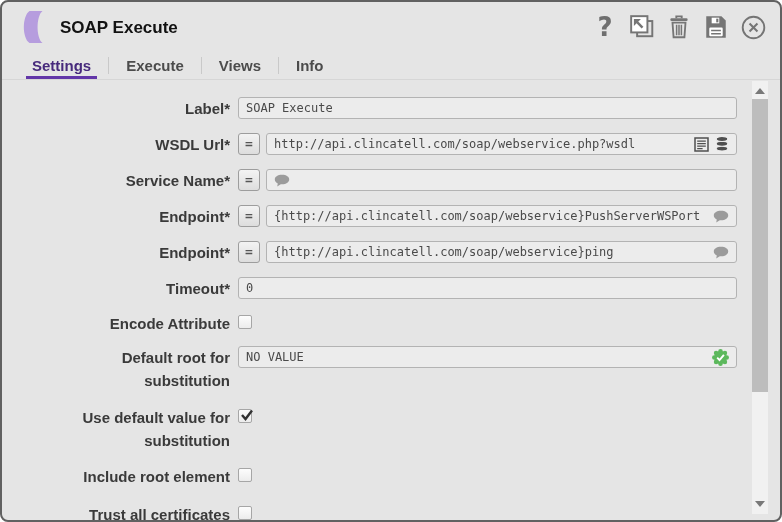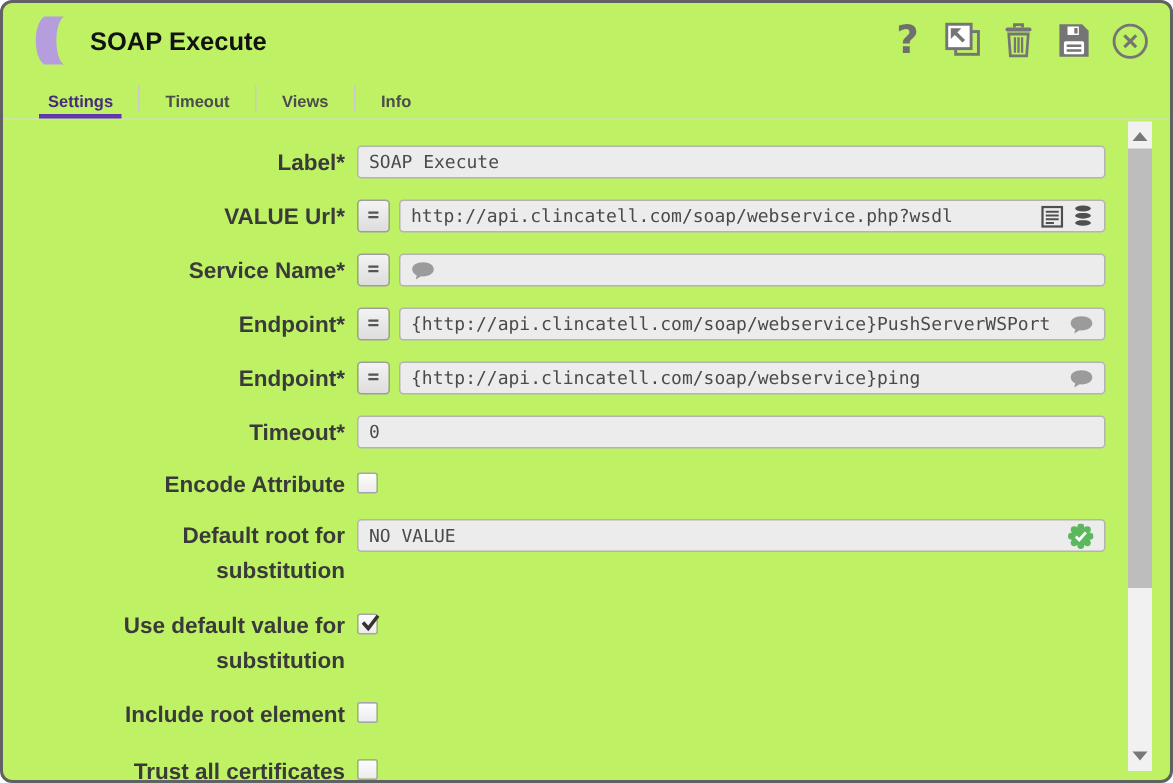--- a/index.html
+++ b/index.html
@@ -1,32 +1,32 @@
 <!DOCTYPE html>
 <html><head>
 <meta charset="utf-8">
 <style>
   html,body{margin:0;padding:0;background:#fff;}
   .stage{position:relative;width:782px;height:522px;overflow:hidden;}
   .window{
     position:absolute;inset:0;
-    border:2px solid #616161;border-radius:8px;background:#bef264;
+    border:2px solid #616161;border-radius:8px;background:#e5e5e5;
     overflow:hidden;box-sizing:border-box;
     font-family:"Liberation Sans",sans-serif;
   }
   
   .app-icon{position:absolute;left:16px;top:8px;width:34px;height:34px;}
   .win-title{position:absolute;left:58px;top:16px;font-size:17px;font-weight:bold;color:#121212;}
   .hicons{position:absolute;top:11px;right:13px;display:flex;gap:9px;align-items:center;}
   .hicon{width:28px;height:28px;display:flex;align-items:center;justify-content:center;cursor:pointer;}
   .help-glyph{font-size:26px;font-weight:bold;color:#6f6f6f;font-family:"DejaVu Sans",sans-serif;line-height:1;}
   
   .tabs{position:absolute;left:0;right:0;top:50px;height:28px;padding-left:24px;
         display:flex;align-items:flex-end;border-bottom:1px solid #d6d6d6;box-sizing:border-box;}
-  .tab{font-size:11px;font-weight:bold;color:#4c4c4c;padding:0 6px 5px;cursor:pointer;white-space:nowrap;}
+  .tab{font-size:15px;font-weight:bold;color:#4c4c4c;padding:0 6px 5px;cursor:pointer;white-space:nowrap;}
   .tab.active{color:#472a7c;padding-bottom:2px;border-bottom:3px solid #6236a8;}
   .tabsep{width:1px;height:17px;background:#c9c9c9;margin:0 11px 5px;}
   
   .row{position:absolute;left:0;width:735px;display:flex;align-items:flex-start;}
   .rlabel{width:228px;box-sizing:border-box;padding-left:40px;text-align:right;
           font-weight:bold;font-size:15px;color:#3a3a3a;line-height:23px;flex:none;}
   .rfield{flex:1;margin-left:8px;display:flex;gap:6px;align-items:flex-start;min-width:0;}
   .op{width:22px;height:22px;border:1px solid #9d9d9d;border-radius:3px;
       background:linear-gradient(#f3f3f3,#ddd);
       font:bold 13px/20px "DejaVu Sans Mono",monospace;text-align:center;color:#555;
@@ -99,38 +99,38 @@
         <circle cx="13" cy="13" r="10.4"></circle>
         <line x1="9.2" y1="9.2" x2="16.8" y2="16.8" stroke-width="2"></line>
         <line x1="16.8" y1="9.2" x2="9.2" y2="16.8" stroke-width="2"></line>
       </svg>
     </div>
   </div>
 
   <div class="tabs">
     <div class="tab active">Settings</div>
     <div class="tabsep"></div>
-    <div class="tab">Timeout</div>
+    <div class="tab">Execute</div>
     <div class="tabsep"></div>
     <div class="tab">Views</div>
     <div class="tabsep"></div>
     <div class="tab">Info</div>
   </div>
 
   <div class="row r0">
     <div class="rlabel">Label*</div>
     <div class="rfield">
       <div class="tbox">
         <input value="SOAP Execute" style="">
       </div>
     </div>
   </div>
 
   <div class="row r1">
-    <div class="rlabel">VALUE Url*</div>
+    <div class="rlabel">WSDL Url*</div>
     <div class="rfield">
       <button class="op">=</button>
       <div class="tbox">
         <input value="http://api.clincatell.com/soap/webservice.php?wsdl" style="">
         <span class="ficon">
           <svg width="15" height="15" viewBox="0 0 15 15" fill="none" stroke="#4f4f4f" stroke-width="1.5">
             <rect x="1" y="1" width="13" height="13"></rect>
             <line x1="3.2" y1="4.2" x2="11.8" y2="4.2" stroke-width="1.3"></line>
             <line x1="3.2" y1="6.7" x2="11.8" y2="6.7" stroke-width="1.3"></line>
             <line x1="3.2" y1="9.2" x2="11.8" y2="9.2" stroke-width="1.3"></line>

